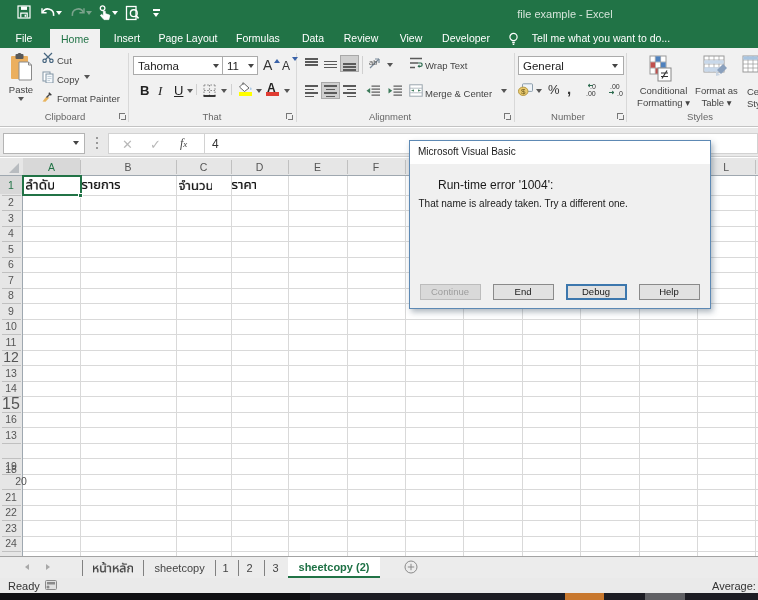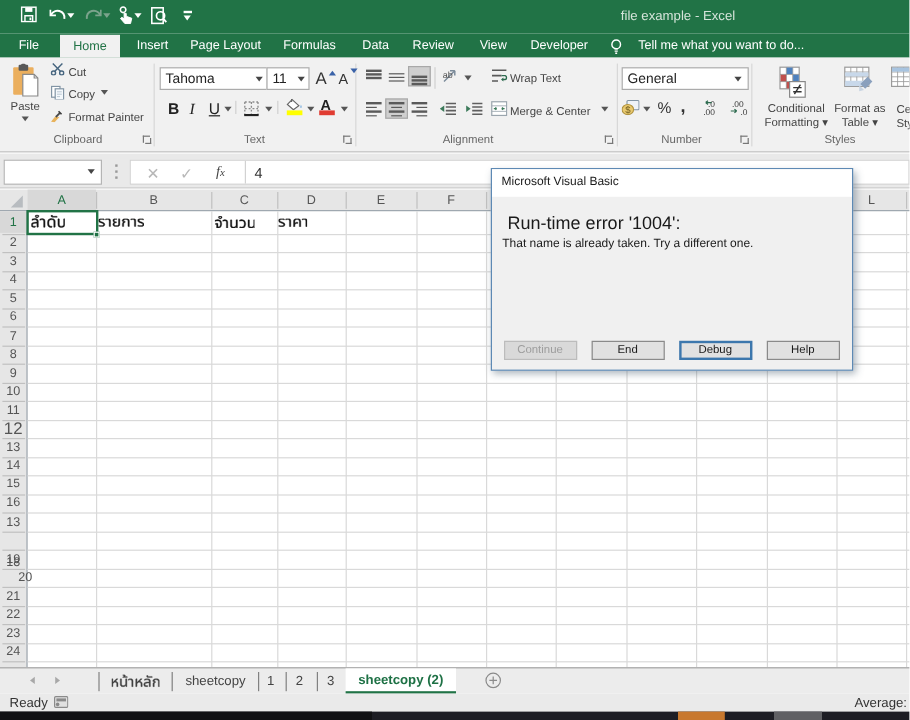--- a/index.html
+++ b/index.html
@@ -117,21 +117,21 @@
 <svg class="abs" style="left:238px;top:82px" width="15" height="10" viewBox="0 0 15 10">
 <path d="M5.5 1 L11 6 L6.5 9.5 L1.5 5 Z" fill="#fff" stroke="#666" stroke-width="1"></path>
 <path d="M5 0.5 L5 3" stroke="#666" stroke-width="1"></path>
 <path d="M12 7 C12 8.4 13.6 8.4 13.6 7 C13.6 6 12.8 5.6 12.8 5 Z" fill="#9ec3e5"></path>
   </svg>
 <div class="abs" style="left:239px;top:92px;width:13px;height:4px;background:#ffff00"></div>
 <div class="abs" style="left:256px;top:89px;width:0;height:0;border:3px solid transparent;border-top:4px solid #555"></div>
 <div class="abs" style="left:267px;top:81px;color:#222;font-size:12px;font-weight:bold">A</div>
 <div class="abs" style="left:266px;top:92px;width:13px;height:4px;background:#e03c32"></div>
 <div class="abs" style="left:284px;top:89px;width:0;height:0;border:3px solid transparent;border-top:4px solid #555"></div>
-<div class="abs gl ct" style="left:167px;top:110px;width:90px;height:12px">Text</div>
+<div class="abs gl ct" style="left:167px;top:110px;width:90px;height:12px">That</div>
 <div class="abs" style="left:286px;top:113px;width:6px;height:6px;border-left:1px solid #777;border-top:1px solid #777"></div>
 <div class="abs" style="left:288px;top:115px;width:5px;height:5px;border-right:1.5px solid #777;border-bottom:1.5px solid #777"></div>
 <div class="abs" style="left:305px;top:58px;width:13px;height:1.6px;background:#5a5a5a"></div>
 <div class="abs" style="left:305px;top:61px;width:13px;height:1.6px;background:#5a5a5a"></div>
 <div class="abs" style="left:305px;top:64px;width:13px;height:1.6px;background:#5a5a5a"></div>
 <div class="abs" style="left:324px;top:60.5px;width:13px;height:1.6px;background:#5a5a5a"></div>
 <div class="abs" style="left:324px;top:63.5px;width:13px;height:1.6px;background:#5a5a5a"></div>
 <div class="abs" style="left:324px;top:66.5px;width:13px;height:1.6px;background:#5a5a5a"></div>
 <div class="abs" style="left:340px;top:55px;width:19px;height:17px;background:#cfcfcf;border:1px solid #a8a8a8"></div>
 <div class="abs" style="left:343px;top:63px;width:13px;height:1.6px;background:#5a5a5a"></div>
@@ -292,21 +292,21 @@
 <div class="abs ct" style="left:0;top:318.5px;width:22px;height:15.5px;color:#555;font-size:10.5px">10</div>
 <div class="abs" style="left:2px;top:334.0px;width:19px;height:1px;background:#c0c0c0"></div>
 <div class="abs ct" style="left:0;top:334.0px;width:22px;height:15.5px;color:#555;font-size:10.5px">11</div>
 <div class="abs" style="left:2px;top:349.5px;width:19px;height:1px;background:#c0c0c0"></div>
 <div class="abs ct" style="left:0;top:349.5px;width:22px;height:15.5px;color:#555;font-size:14px">12</div>
 <div class="abs" style="left:2px;top:365.0px;width:19px;height:1px;background:#c0c0c0"></div>
 <div class="abs ct" style="left:0;top:365.0px;width:22px;height:15.5px;color:#555;font-size:10.5px">13</div>
 <div class="abs" style="left:2px;top:380.5px;width:19px;height:1px;background:#c0c0c0"></div>
 <div class="abs ct" style="left:0;top:380.5px;width:22px;height:15.5px;color:#555;font-size:10.5px">14</div>
 <div class="abs" style="left:2px;top:396.0px;width:19px;height:1px;background:#c0c0c0"></div>
-<div class="abs ct" style="left:0;top:396.0px;width:22px;height:15.5px;color:#555;font-size:10px">15</div>
+<div class="abs ct" style="left:0;top:396.0px;width:22px;height:15.5px;color:#555;font-size:16px">15</div>
 <div class="abs" style="left:2px;top:411.5px;width:19px;height:1px;background:#c0c0c0"></div>
 <div class="abs ct" style="left:0;top:411.5px;width:22px;height:15.5px;color:#555;font-size:10.5px">16</div>
 <div class="abs" style="left:2px;top:427.0px;width:19px;height:1px;background:#c0c0c0"></div>
 <div class="abs ct" style="left:0;top:427.0px;width:22px;height:15.5px;color:#555;font-size:10.5px">13</div>
 <div class="abs" style="left:2px;top:442.5px;width:19px;height:1px;background:#c0c0c0"></div>
 <div class="abs ct" style="left:0;top:461px;width:22px;height:15.5px;color:#555;font-size:10.5px">18</div>
 <div class="abs" style="left:2px;top:458.0px;width:19px;height:1px;background:#c0c0c0"></div>
 <div class="abs ct" style="left:0;top:458.0px;width:22px;height:15.5px;color:#555;font-size:10.5px">19</div>
 <div class="abs" style="left:2px;top:473.5px;width:19px;height:1px;background:#c0c0c0"></div>
 <div class="abs ct" style="left:0;top:473.5px;width:42px;height:15.5px;color:#555;font-size:10.5px">20</div>
@@ -365,21 +365,21 @@
     <path d="M4.1 2.0L3.7 2.0L3.3 1.9L3.0 1.8L2.8 1.6L2.6 1.3L2.5 1.0L2.6 0.6L2.7 0.3L3.0 0.2L3.2 0.0L3.6 -0.0L4.0 -0.0L4.3 0.0L4.6 0.2L4.8 0.4L5.0 0.7L5.0 1.1L4.9 1.4L4.7 1.6L4.4 1.8L4.1 1.9ZM4.0 1.4L4.2 1.2L4.3 0.9L4.2 0.6L3.9 0.5L3.5 0.5L3.3 0.7L3.2 1.0L3.3 1.3L3.6 1.5L4.0 1.4ZM2.8 8.4L2.3 8.4L1.9 8.4L1.5 8.4L1.2 8.2L1.2 7.8L1.2 7.4L1.2 7.0L1.2 6.6L1.2 6.2L1.1 5.9L0.7 5.9L0.4 5.8L0.4 5.3L0.6 5.1L1.0 5.1L1.4 5.1L1.8 5.1L2.2 5.2L2.2 5.6L2.2 6.0L2.2 6.4L2.2 6.8L2.2 7.2L2.3 7.5L2.8 7.5L3.0 7.4L3.3 7.2L3.5 7.0L3.6 6.8L3.7 6.4L3.8 6.1L3.8 5.7L3.8 5.2L3.8 4.9L3.7 4.5L3.6 4.2L3.4 4.0L3.2 3.7L3.0 3.5L2.7 3.5L2.3 3.4L1.9 3.4L1.5 3.4L1.2 3.5L0.8 3.5L0.5 3.6L0.2 3.8L-0.0 3.8L-0.0 3.4L0.0 3.0L0.2 2.9L0.5 2.8L0.9 2.7L1.2 2.6L1.6 2.5L2.0 2.5L2.4 2.5L2.8 2.6L3.1 2.7L3.4 2.8L3.7 2.9L4.0 3.1L4.2 3.3L4.3 3.5L4.5 3.8L4.6 4.1L4.7 4.5L4.7 4.8L4.8 5.2L4.8 5.6L4.8 6.0L4.7 6.3L4.6 6.7L4.5 7.0L4.4 7.3L4.2 7.5L4.0 7.8L3.8 8.0L3.6 8.1L3.2 8.2L2.9 8.3ZM8.9 8.4L8.5 8.4L8.1 8.4L8.0 8.1L8.0 7.7L8.0 7.2L8.0 6.8L8.0 6.4L8.0 6.0L8.0 5.6L8.0 5.2L8.0 4.8L8.0 4.3L7.9 4.0L7.8 3.7L7.5 3.5L7.2 3.4L6.8 3.4L6.4 3.4L6.1 3.5L5.8 3.6L5.5 3.7L5.5 3.3L5.5 2.9L5.8 2.8L6.0 2.7L6.4 2.6L6.8 2.5L7.2 2.5L7.5 2.6L7.9 2.7L8.2 2.8L8.5 2.9L8.6 3.2L8.8 3.4L8.9 3.8L9.0 4.1L9.0 4.5L9.0 4.9L9.0 5.3L9.0 5.8L9.0 6.2L9.0 6.6L9.0 7.0L9.0 7.4L9.0 7.8L9.0 8.2ZM19.2 8.5L18.8 8.5L18.4 8.5L18.1 8.4L17.8 8.3L17.4 8.2L17.1 8.1L17.2 7.8L17.3 7.5L17.5 7.4L17.8 7.5L18.1 7.6L18.5 7.6L18.9 7.6L19.2 7.5L19.5 7.4L19.8 7.2L20.0 7.0L20.1 6.8L20.2 6.5L20.3 6.1L20.4 5.8L20.4 5.3L20.3 5.0L20.3 4.6L20.2 4.3L20.0 4.0L19.8 3.8L19.6 3.6L19.3 3.5L19.0 3.4L18.6 3.4L18.2 3.4L17.8 3.5L17.5 3.5L17.2 3.6L17.1 3.2L17.1 2.8L17.4 2.7L17.8 2.6L18.1 2.5L18.5 2.5L18.9 2.5L19.2 2.6L19.6 2.7L19.9 2.8L20.2 2.9L20.5 3.1L20.7 3.3L20.8 3.5L21.0 3.8L21.1 4.1L21.2 4.4L21.3 4.8L21.4 5.1L21.4 5.5L21.4 5.9L21.3 6.2L21.2 6.6L21.1 6.9L21.0 7.2L20.8 7.5L20.7 7.7L20.5 7.9L20.2 8.1L20.0 8.2L19.7 8.4L19.3 8.4ZM13.4 8.5L13.0 8.5L12.6 8.5L12.2 8.4L11.9 8.3L11.6 8.2L11.4 8.0L11.2 7.8L11.0 7.5L10.9 7.2L10.8 6.9L10.8 6.5L10.8 6.1L10.8 5.7L10.8 5.2L10.8 4.8L10.8 4.4L10.8 4.0L10.8 3.6L10.8 3.2L10.8 2.8L11.1 2.6L11.5 2.6L11.8 2.8L11.8 3.2L11.8 3.6L11.8 4.0L11.8 4.4L11.8 4.8L11.8 5.2L11.8 5.7L11.8 6.1L11.8 6.5L11.9 6.8L12.0 7.2L12.2 7.4L12.4 7.5L12.8 7.6L13.2 7.6L13.5 7.6L13.8 7.5L14.1 7.3L14.3 7.1L14.5 6.9L14.6 6.6L14.7 6.2L14.7 5.8L14.7 5.4L14.7 5.0L14.7 4.6L14.7 4.2L14.7 3.8L14.7 3.3L14.7 2.9L14.8 2.6L15.2 2.6L15.7 2.6L15.7 3.0L15.7 3.4L15.7 3.8L15.7 4.2L15.7 4.7L15.7 5.1L15.7 5.5L15.7 5.9L15.7 6.3L15.7 6.8L15.7 7.2L15.7 7.6L15.7 8.0L15.7 8.4L15.2 8.4L14.9 8.3L14.9 7.9L14.8 7.5L14.6 7.8L14.4 8.0L14.2 8.1L13.9 8.3L13.6 8.4ZM25.6 8.5L25.2 8.5L24.8 8.5L24.4 8.4L24.1 8.3L23.8 8.2L23.5 8.0L23.3 7.8L23.2 7.5L23.0 7.2L23.0 6.9L23.0 6.5L23.0 6.1L23.0 5.7L23.0 5.2L23.0 4.8L23.0 4.4L23.0 4.0L23.0 3.6L23.0 3.2L23.0 2.8L23.2 2.6L23.7 2.6L24.0 2.8L24.0 3.2L24.0 3.6L24.0 4.0L24.0 4.4L24.0 4.8L24.0 5.2L24.0 5.7L24.0 6.1L24.0 6.5L24.0 6.8L24.1 7.2L24.3 7.4L24.6 7.5L24.9 7.6L25.3 7.6L25.7 7.6L26.0 7.5L26.3 7.3L26.5 7.1L26.7 6.9L26.8 6.6L26.9 6.2L26.9 5.8L26.9 5.4L26.9 5.0L26.9 4.6L26.9 4.2L26.9 3.8L26.9 3.3L26.9 2.9L27.0 2.6L27.4 2.6L27.8 2.6L27.9 3.0L27.9 3.4L27.9 3.8L27.9 4.2L27.9 4.7L27.9 5.1L27.9 5.5L27.9 5.9L27.9 6.3L27.9 6.8L27.9 7.2L27.9 7.6L27.9 8.0L27.8 8.4L27.4 8.4L27.0 8.3L27.0 7.9L27.0 7.5L26.8 7.8L26.6 8.0L26.3 8.1L26.1 8.3L25.8 8.4Z" fill="#1a1a1a" fill-rule="evenodd" stroke="#1a1a1a" stroke-width="0.25"></path>
   </svg>
 <svg class="abs" style="left:232px;top:182.3px" width="24.0" height="7.12" viewBox="0 0 19.67 5.83" preserveAspectRatio="none">
     <path d="M2.8 5.9L2.3 5.9L1.9 5.9L1.5 5.9L1.2 5.8L0.8 5.7L0.5 5.6L0.2 5.5L0.0 5.4L0.1 5.1L0.2 4.8L0.5 4.8L0.8 4.9L1.2 5.0L1.5 5.0L1.9 5.0L2.3 5.0L2.7 5.0L3.0 4.9L3.3 4.8L3.5 4.5L3.5 4.1L3.3 3.8L3.1 3.6L2.8 3.5L2.5 3.4L2.2 3.3L1.9 3.2L1.6 3.0L1.2 3.0L1.0 2.8L0.7 2.7L0.5 2.5L0.3 2.2L0.1 2.0L0.0 1.7L0.0 1.2L0.1 0.9L0.3 0.7L0.5 0.5L0.8 0.3L1.0 0.2L1.3 0.0L1.7 0.0L2.1 -0.0L2.5 -0.0L2.9 -0.0L3.2 0.0L3.6 0.1L3.9 0.2L4.1 0.4L4.1 0.8L4.0 1.1L3.8 1.0L3.4 0.9L3.0 0.8L2.7 0.8L2.2 0.8L1.8 0.8L1.5 0.9L1.2 1.0L1.0 1.2L1.0 1.7L1.2 1.9L1.5 2.0L1.8 2.2L2.1 2.3L2.4 2.4L2.7 2.5L3.0 2.6L3.3 2.8L3.6 2.9L3.8 3.0L4.1 3.2L4.2 3.5L4.4 3.8L4.5 4.1L4.5 4.5L4.3 4.8L4.2 5.1L4.0 5.3L3.8 5.5L3.5 5.6L3.2 5.8L2.8 5.8ZM8.4 5.8L8.0 5.8L7.6 5.8L7.5 5.5L7.5 5.1L7.5 4.7L7.5 4.2L7.5 3.8L7.5 3.4L7.5 3.0L7.5 2.6L7.5 2.2L7.5 1.8L7.4 1.4L7.2 1.1L7.0 0.9L6.8 0.8L6.3 0.8L5.9 0.8L5.6 0.9L5.3 1.0L5.0 1.1L5.0 0.8L5.0 0.3L5.2 0.2L5.5 0.1L5.9 0.0L6.2 -0.0L6.7 -0.0L7.0 0.0L7.4 0.1L7.7 0.2L8.0 0.3L8.1 0.6L8.3 0.8L8.4 1.2L8.5 1.5L8.5 1.9L8.5 2.3L8.5 2.8L8.5 3.2L8.5 3.6L8.5 4.0L8.5 4.4L8.5 4.8L8.5 5.2L8.5 5.7ZM15.2 5.9L14.8 5.9L14.3 5.9L14.3 5.5L14.3 5.1L14.3 4.7L14.3 4.2L14.3 3.8L14.3 3.4L14.3 3.0L14.3 2.6L14.3 2.2L14.2 1.8L14.1 1.5L14.0 1.2L13.8 1.0L13.5 0.9L13.2 0.8L12.8 0.8L12.4 0.8L12.0 0.9L11.8 1.0L11.5 1.2L11.4 1.5L11.3 1.8L11.3 2.2L11.3 2.7L11.3 3.1L11.4 3.2L11.6 3.0L11.8 2.8L12.2 2.7L12.5 2.6L12.9 2.6L13.3 2.7L13.3 3.1L13.2 3.5L12.8 3.5L12.4 3.5L12.1 3.5L11.8 3.7L11.6 3.9L11.4 4.1L11.3 4.4L11.3 4.8L11.3 5.2L11.3 5.7L11.1 5.9L10.7 5.9L10.3 5.8L10.3 5.4L10.3 5.0L10.3 4.6L10.3 4.2L10.3 3.8L10.3 3.3L10.3 2.9L10.3 2.5L10.3 2.1L10.3 1.7L10.4 1.3L10.5 1.1L10.7 0.8L10.9 0.6L11.1 0.4L11.3 0.2L11.7 0.1L12.0 0.0L12.3 -0.0L12.8 -0.0L13.2 -0.0L13.5 0.0L13.8 0.1L14.2 0.2L14.4 0.4L14.7 0.5L14.9 0.8L15.0 1.0L15.1 1.3L15.2 1.7L15.3 2.0L15.3 2.4L15.3 2.8L15.3 3.2L15.3 3.7L15.3 4.1L15.3 4.5L15.3 4.9L15.3 5.3L15.3 5.8ZM19.7 5.8L19.2 5.8L18.8 5.8L18.7 5.5L18.7 5.1L18.7 4.7L18.7 4.2L18.7 3.8L18.7 3.4L18.7 3.0L18.7 2.6L18.7 2.2L18.7 1.8L18.6 1.4L18.5 1.1L18.3 0.9L18.0 0.8L17.6 0.8L17.2 0.8L16.8 0.9L16.5 1.0L16.2 1.1L16.2 0.8L16.2 0.3L16.5 0.2L16.8 0.1L17.2 0.0L17.5 -0.0L17.9 -0.0L18.3 0.0L18.6 0.1L18.9 0.2L19.2 0.3L19.4 0.6L19.5 0.8L19.6 1.2L19.7 1.5L19.7 1.9L19.7 2.3L19.7 2.8L19.7 3.2L19.7 3.6L19.7 4.0L19.7 4.4L19.7 4.8L19.7 5.2L19.7 5.7Z" fill="#1a1a1a" fill-rule="evenodd" stroke="#1a1a1a" stroke-width="0.25"></path>
   </svg>
 <div class="abs" style="left:21.5px;top:174.5px;width:60px;height:21.5px;border:2px solid #217346"></div>
 <div class="abs" style="left:77.5px;top:192.5px;width:5px;height:5px;background:#217346;border:1px solid #fff"></div>
 <div class="abs" style="left:409px;top:140px;width:302px;height:169px;background:#f0f0f0;border:1.5px solid #5d89b4;box-shadow:2px 3px 6px rgba(60,80,100,.42)"></div>
 <div class="abs" style="left:410px;top:141px;width:300px;height:23px;background:#fff"></div>
 <div class="abs" style="left:418px;top:146px;color:#1a1a1a;font-size:10px">Microsoft Visual Basic</div>
-<div class="abs" style="left:423px;top:177.5px;color:#1a1a1a;font-size:15px">Run-time error '1004':</div>
+<div class="abs" style="left:438px;top:177.5px;color:#1a1a1a;font-size:12px">Run-time error '1004':</div>
 <div class="abs" style="left:418.5px;top:198px;color:#1a1a1a;font-size:10px">That name is already taken. Try a different one.</div>
 <div class="abs ct" style="left:419.5px;top:283.5px;width:61px;height:16px;background:#d9d9d9;border:1px solid #bcbcbc;color:#9d9d9d;font-size:9.5px">Continue</div>
 <div class="abs ct" style="left:492.5px;top:283.5px;width:61px;height:16px;background:#e1e1e1;border:1px solid #8a8a8a;color:#1a1a1a;font-size:9.5px">End</div>
 <div class="abs ct" style="left:565.5px;top:283.5px;width:61px;height:16px;background:#e1e1e1;border:2px solid #3c77ad;color:#1a1a1a;font-size:9.5px">Debug</div>
 <div class="abs ct" style="left:638.5px;top:283.5px;width:61px;height:16px;background:#e1e1e1;border:1px solid #8a8a8a;color:#1a1a1a;font-size:9.5px">Help</div>
 <div class="abs" style="left:0;top:556px;width:758px;height:22px;background:#ececec;border-top:1px solid #a3a3a3"></div>
 <div class="abs" style="left:22px;top:563.5px;width:0;height:0;border:3.2px solid transparent;border-right:4px solid #a8a8a8"></div>
 <div class="abs" style="left:46px;top:563.5px;width:0;height:0;border:3.2px solid transparent;border-left:4px solid #a8a8a8"></div>
 <div class="abs" style="left:82.3px;top:559.5px;width:1px;height:16px;background:#818181"></div>
 <div class="abs" style="left:143.3px;top:559.5px;width:1px;height:16px;background:#818181"></div>

